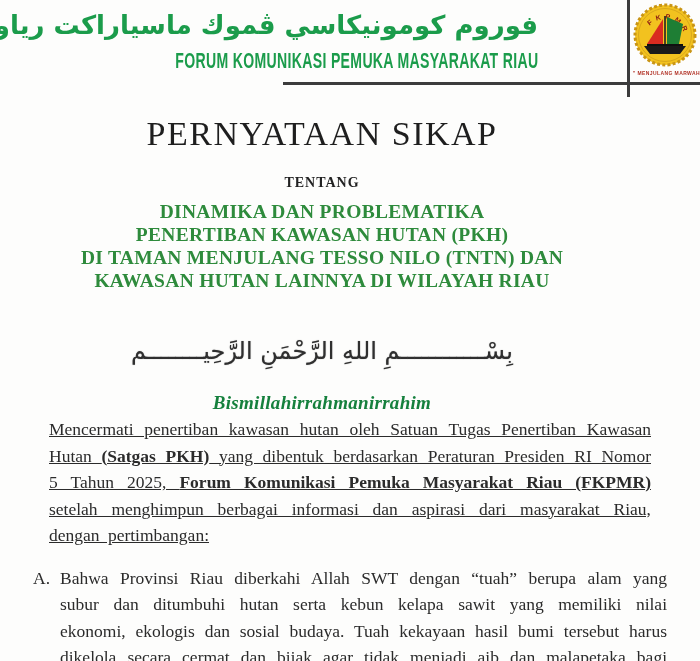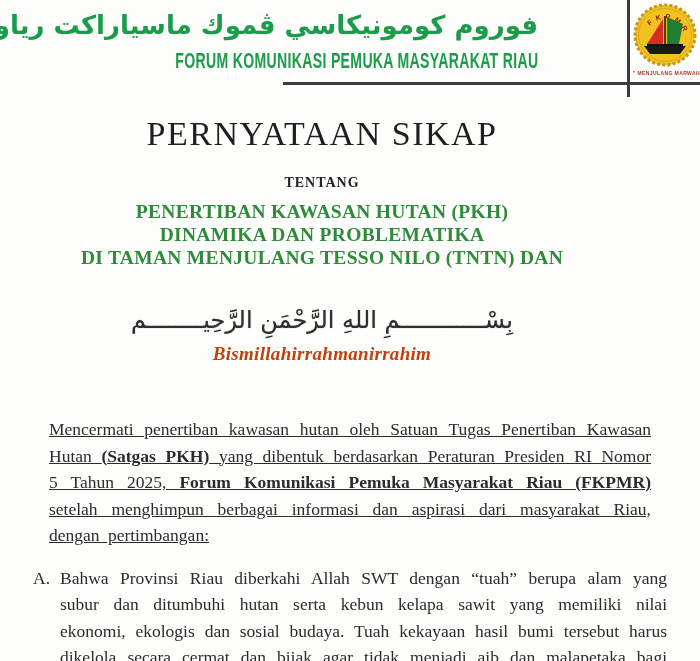--- a/index.html
+++ b/index.html
@@ -49,31 +49,31 @@
   .subtitle{
     margin-top:22px;
     font-size:14px;font-weight:bold;letter-spacing:1px;color:#222;
   }
   .subject{
     margin-top:9px;
     font-size:19.5px;font-weight:bold;line-height:23px;
     color:#2e8b3c;letter-spacing:0.3px;
   }
   .calligraphy{
-    margin-top:32px;
+    margin-top:40px;
     direction:rtl;
     font-family:"DejaVu Sans", sans-serif;
     font-size:24px;line-height:38px;color:#2f2f2f;
     text-shadow:0 0 1px rgba(60,60,60,.55);
     white-space:nowrap;
   }
   .translit{
-    margin-top:4px;
+    margin-top:22px;
     font-size:19px;font-weight:bold;font-style:italic;
-    color:#c2410c;letter-spacing:0.3px;
+    color:#15803d;letter-spacing:0.3px;
   }
   
   .bodytext{
     position:absolute;top:400px;left:33px;width:634px;
     font-size:17.5px;line-height:26.5px;
     text-align:justify;word-spacing:4px;color:#2b2b2b;
   }
   .opening{margin:16px;text-decoration:underline;}
   .consideration{position:relative;margin-top:11px;padding-left:27px;}
   .cons-label{position:absolute;left:0;top:0;}
@@ -107,23 +107,24 @@
         </svg>
       </span>
       <div class="motto">" MENJULANG MARWAH "</div>
     </div>
   </div>
 
   <div class="titleblock">
     <div class="main-title">PERNYATAAN SIKAP</div>
     <div class="subtitle">TENTANG</div>
     <div class="subject">
+      <div>DINAMIKA DAN PROBLEMATIKA</div>
       <div>PENERTIBAN KAWASAN HUTAN (PKH)</div>
-      <div>DINAMIKA DAN PROBLEMATIKA</div>
       <div>DI TAMAN MENJULANG TESSO NILO (TNTN) DAN</div>
+      <div>KAWASAN HUTAN LAINNYA DI WILAYAH RIAU</div>
     </div>
     <div class="calligraphy">بِسْــــــــــــمِ اللهِ الرَّحْمَنِ الرَّحِيــــــــم</div>
     <div class="translit">Bismillahirrahmanirrahim</div>
   </div>
 
   <div class="bodytext">
     <p class="opening"><span>Mencermati penertiban kawasan hutan oleh Satuan Tugas Penertiban Kawasan Hutan </span><b>(Satgas PKH)</b><span> yang dibentuk berdasarkan Peraturan Presiden RI Nomor 5 Tahun 2025, </span><b>Forum Komunikasi Pemuka Masyarakat Riau (FKPMR)</b><span> setelah menghimpun berbagai informasi dan aspirasi dari masyarakat Riau, dengan pertimbangan:</span></p>
     <div class="consideration">
       <span class="cons-label">A.</span>
       <span>Bahwa Provinsi Riau diberkahi Allah SWT dengan “tuah” berupa alam yang subur dan ditumbuhi hutan serta kebun kelapa sawit yang memiliki nilai ekonomi, ekologis dan sosial budaya. Tuah kekayaan hasil bumi tersebut harus dikelola secara cermat dan bijak agar tidak menjadi aib dan malapetaka bagi Provinsi Riau.</span>

